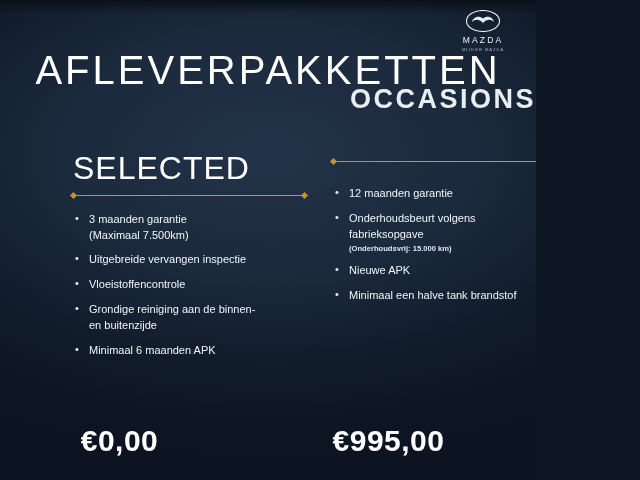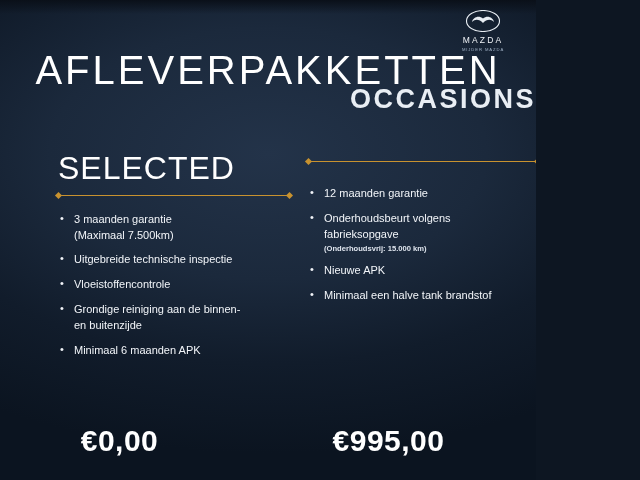--- a/index.html
+++ b/index.html
@@ -80,23 +80,24 @@
     text-align: right;
     font-size: 27px;
     letter-spacing: 2.5px;
     font-weight: 700;
     color: #e9eef4;
   }
   
   .columns {
     position: absolute;
     top: 152px;
-    left: 0;
+    left: 15px;
     width: 100%;
     display: flex;
+    gap: 10px;
   }
   .col {
     box-sizing: border-box;
     padding: 0 20px;
   }
   .col-left { width: 50%; padding-left: 58px; padding-right: 8px; }
   .col-right { width: 50%; padding-left: 40px; padding-right: 14px; }
 
   .pkg-head {
     font-size: 32px;
@@ -213,21 +214,21 @@
       <div class="pkg-head">
         <span>SELECTED</span>
       </div>
       <div class="rule left"></div>
       <ul class="bullets">
         <li>
           <span>3 maanden garantie</span><br>
           <span>(Maximaal 7.500km)</span>
         </li>
         <li>
-          <span>Uitgebreide technische inspectie</span>
+          <span>Uitgebreide vervangen inspectie</span>
         </li>
         <li>
           <span>Vloeistoffencontrole</span><br>
         </li>
         <li>
           <span>Grondige reiniging aan de binnen-</span><br>
           <span>en buitenzijde</span>
         </li>
         <li>
           <span>Minimaal 6 maanden APK</span>

